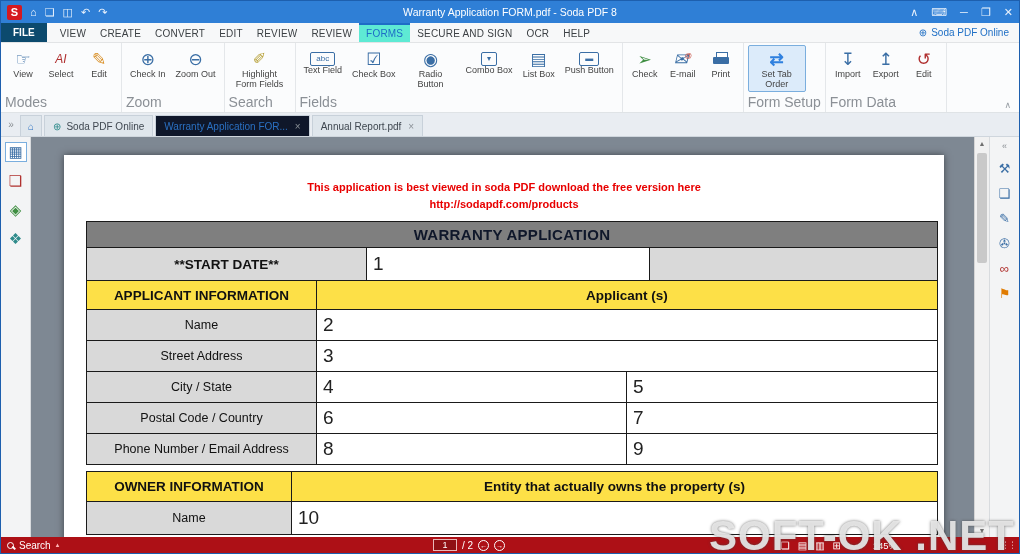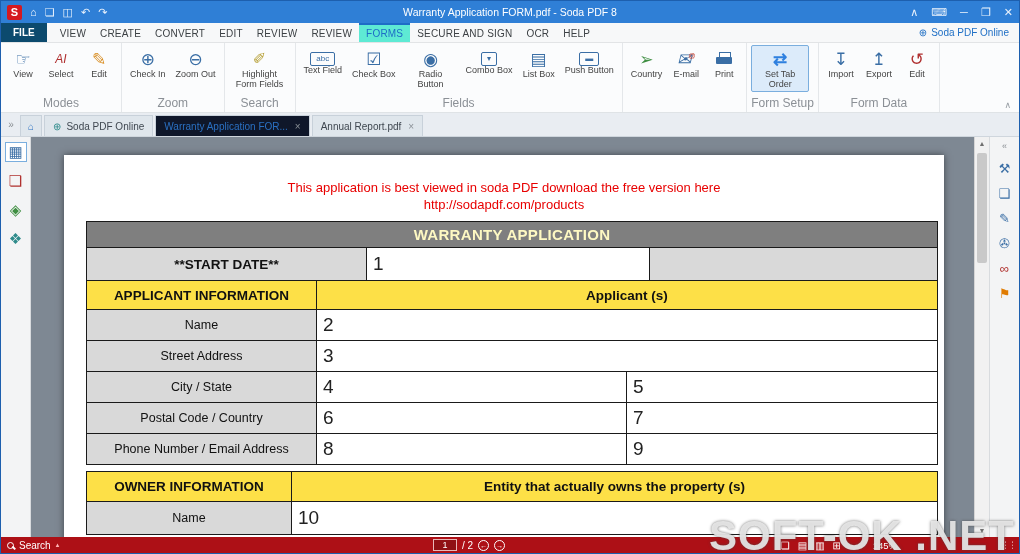--- a/index.html
+++ b/index.html
@@ -35,45 +35,45 @@
   .ric.hl{color:#b8a23a;font-size:16px}
   .ric.boxed{border:1.5px solid #3a6ea5;border-radius:2px;font-size:8px;height:14px;margin-top:4px;padding:0 5px}
   .ric.green{color:#3e8e41}
   .ric.red{color:#b03030}
   .ric.blue-bold{color:#2f80df;font-weight:bold}
   .ric .at{font-size:7px;color:#c0392b;margin-left:-3px;margin-top:-8px}
   .printer{width:16px;height:16px;position:relative;display:inline-block}
   .printer::before{content:"";position:absolute;left:3px;top:1px;width:10px;height:5px;border:1px solid #3a6ea5;background:#fff}
   .printer::after{content:"";position:absolute;left:0;top:6px;width:16px;height:7px;background:#3a6ea5;border-radius:1px}
   .rlb{font-size:9px;color:#444;text-align:center;line-height:1.1}
-  .rglabel{font-size:12px;color:#8b9096;text-align:center;padding:1px 0 2px}
+  .rglabel{font-size:14px;color:#8b9096;text-align:left;padding:1px 0 2px}
   .ribbon-collapse{position:absolute;right:8px;bottom:2px;color:#9aa0a6;font-size:9px;cursor:pointer}
 
   
   .tabsbar{height:24px;background:#e9edf2;border-bottom:1px solid #cfd6dd;display:flex;align-items:flex-end;padding:0 3px;gap:2px}
   .tchev{width:14px;text-align:center;color:#8a8f94;font-size:10px;align-self:center;cursor:pointer}
   .dtab{height:21px;display:flex;align-items:center;gap:5px;padding:0 8px;background:#dfe6ec;border:1px solid #c8d1da;border-bottom:none;font-size:10px;color:#3f4750;cursor:pointer;white-space:nowrap}
   .dtab.home{padding:0 7px;color:#2a70c2}
   .dtab.active{background:#0f172a;color:#2a70c2}
   .dtab .x{color:#8a9097;font-size:10px;margin-left:2px;cursor:pointer}
   .dtab .g{color:#2e8b8b;font-size:10px}
 
   
   .workspace{display:flex;height:400px}
   .lstrip{width:30px;background:#f3f4f5;border-right:1px solid #d8dbde;display:flex;flex-direction:column;align-items:center;padding-top:5px;gap:9px}
   .lic{font-size:15px;width:22px;height:20px;display:flex;align-items:center;justify-content:center;cursor:pointer}
   .lic.sel{background:#fff;border:1px solid #7aaede}
   .c-blue{color:#3a6ea5}.c-red{color:#b0312f}.c-green{color:#3e8e41}.c-teal{color:#2e8b8b}.c-orange{color:#e07b00}
 
   .canvas{flex:1;background:#7e8893;position:relative;overflow:hidden}
   .pageEl{position:absolute;left:33px;top:18px;width:880px;height:900px;background:#fff;box-shadow:0 0 7px rgba(0,0,0,.5);padding-top:24px}
-  .notice{color:#e80000;font-weight:normal;font-size:13px;text-align:center;line-height:17px;margin-bottom:8px}
+  .notice{color:#e80000;font-weight:bold;font-size:11px;text-align:center;line-height:17px;margin-bottom:8px}
   .ft{margin:0 6px 0 22px;border:1px solid #1a1a1a}
   .ft.owner{margin-top:6px}
-  .fthead{background:#7f7f7f;color:#fef9c3;font-weight:bold;font-size:15px;text-align:center;padding:4px 0;letter-spacing:.3px}
+  .fthead{background:#7f7f7f;color:#0f172a;font-weight:bold;font-size:15px;text-align:center;padding:4px 0;letter-spacing:.3px}
   .frow{display:grid;border-top:1px solid #1a1a1a}
   .ft>.frow:first-child{border-top:none}
   .fcell{border-right:1px solid #1a1a1a;display:flex;align-items:center;justify-content:center;overflow:hidden}
   .frow .fcell:last-child{border-right:none}
   .flabel{background:#d9d9d9;font-size:12.5px;color:#111;text-align:center}
   .flabel.b{font-weight:bold;font-size:13.5px}
   .colhead{background:#fde047;font-weight:bold;font-size:13.5px;color:#111}
   .ffield{background:#fff;justify-content:flex-start;padding-left:6px;font-size:19px;color:#222;cursor:text}
   .ffill{background:#d9d9d9}
   .g-sd{grid-template-columns:280px 283px 1fr}
@@ -219,21 +219,21 @@
           <span class="rlb">Push Button</span>
         </div>
       </div>
       <div class="rglabel">Fields</div>
     </div>
 
     <div class="rgroup">
       <div class="rbtns">
         <div class="rbtn">
           <span class="ric green">➢</span>
-          <span class="rlb">Country</span>
+          <span class="rlb">Check</span>
         </div>
         <div class="rbtn">
           <span class="ric">
               <i>✉</i>
               <i class="at">@</i>
             </span>
           <span class="rlb">E-mail</span>
         </div>
         <div class="rbtn">
           <span class="ric">

